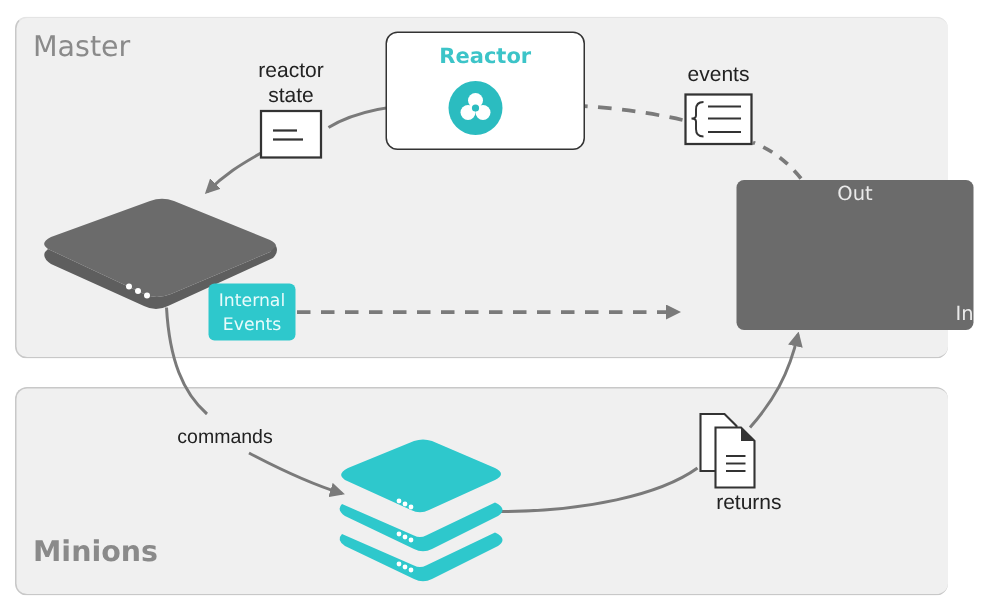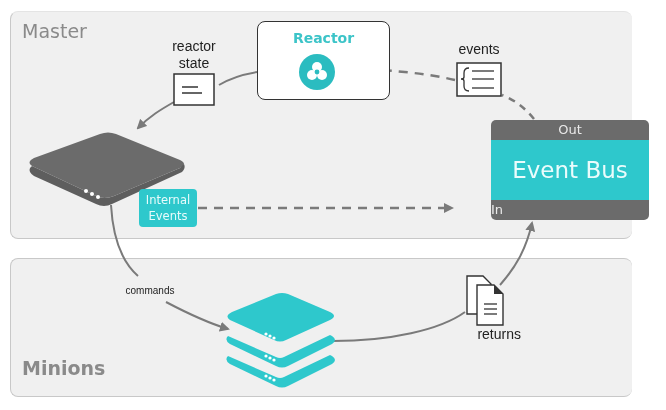--- a/index.html
+++ b/index.html
@@ -10,26 +10,26 @@
     .panel-title { position: absolute; font-family: "DejaVu Sans", sans-serif; font-size: 19px; color: #8a8a8a; }
     #master-title { left: 22px; top: 20px; }
     #minions-title { left: 22px; top: 97px; }
     svg#diagram { position: absolute; left: 0; top: 0; }
     .reactor-box { position: absolute; left: 257px; top: 21px; width: 133px; height: 79px; border: 1.5px solid #333; border-radius: 8px; background: #fff; box-sizing: border-box; }
     .reactor-title { position: absolute; left: 0; right: 0; top: 8px; text-align: center; font-size: 14px; font-weight: bold; color: #3cc4c8; }
     .reactor-icon { position: absolute; left: 41px; top: 32px; width: 36px; height: 36px; border-radius: 50%; background: #2bbcc0; }
     .label { position: absolute; font-family: "Liberation Sans", sans-serif; font-size: 14px; color: #222; text-align: center; line-height: 17px; }
     #reactor-state-label { left: 164px; top: 38px; width: 60px; }
     #events-label { left: 451px; top: 41px; width: 56px; }
-    #commands-label { left: 108px; top: 282px; width: 84px; font-size: 10px; }
+    #commands-label { left: 108px; top: 282px; width: 84px; font-size: 13px; }
     #returns-label { left: 455px; top: 326px; width: 66px; text-align: right; }
     .event-bus { position: absolute; left: 455px; top: 120px; width: 158px; height: 100px; border-radius: 5px; overflow: hidden; background: #6b6b6b; margin-left: 36px; }
     .event-bus .out-band { position: absolute; left: 0; right: 0; top: 0; height: 20px; color: #eaeaea; font-size: 13px; text-align: center; line-height: 20px; }
     .event-bus .core { position: absolute; left: 0; right: 0; top: 20px; height: 60px; background: #2ec8cc; color: #eafcfc; font-size: 23px; text-align: center; line-height: 60px; }
-    .event-bus .in-band { position: absolute; left: 0; right: 0; bottom: 0; height: 20px; color: #eaeaea; font-size: 13px; text-align: left; line-height: 20px; }
+    .event-bus .in-band { position: absolute; left: 0; right: 0; bottom: 0; height: 20px; color: #eaeaea; font-size: 13px; text-align: right; line-height: 20px; }
     .internal-badge { position: absolute; left: 139px; top: 189px; width: 58px; height: 38px; border-radius: 4px; background: #2ec8cc; color: #e8fbfb; font-size: 11.5px; text-align: center; line-height: 16px; padding-top: 3px; box-sizing: border-box; }
   </style>
 </head>
 <body>
 
 <div id="master-panel" class="panel"></div>
 <div id="minions-panel" class="panel"></div>
 
 <div id="master-title" class="panel-title">Master</div>
 <div id="minions-title" class="panel-title" style="top:357px;font-weight:bold;">Minions</div>
@@ -118,20 +118,19 @@
 <div id="reactor-state-label" class="label">
   <div>reactor</div>
   <div>state</div>
 </div>
 <div id="events-label" class="label">events</div>
 <div id="commands-label" class="label">commands</div>
 <div id="returns-label" class="label">returns</div>
 
 <div class="event-bus">
   <div class="out-band">Out</div>
-  <div class="core">Event Bus</div>
   <div class="in-band">In</div>
 </div>
 
 <div class="internal-badge">
   <div>Internal</div>
   <div>Events</div>
 </div>
 
 </body></html>

